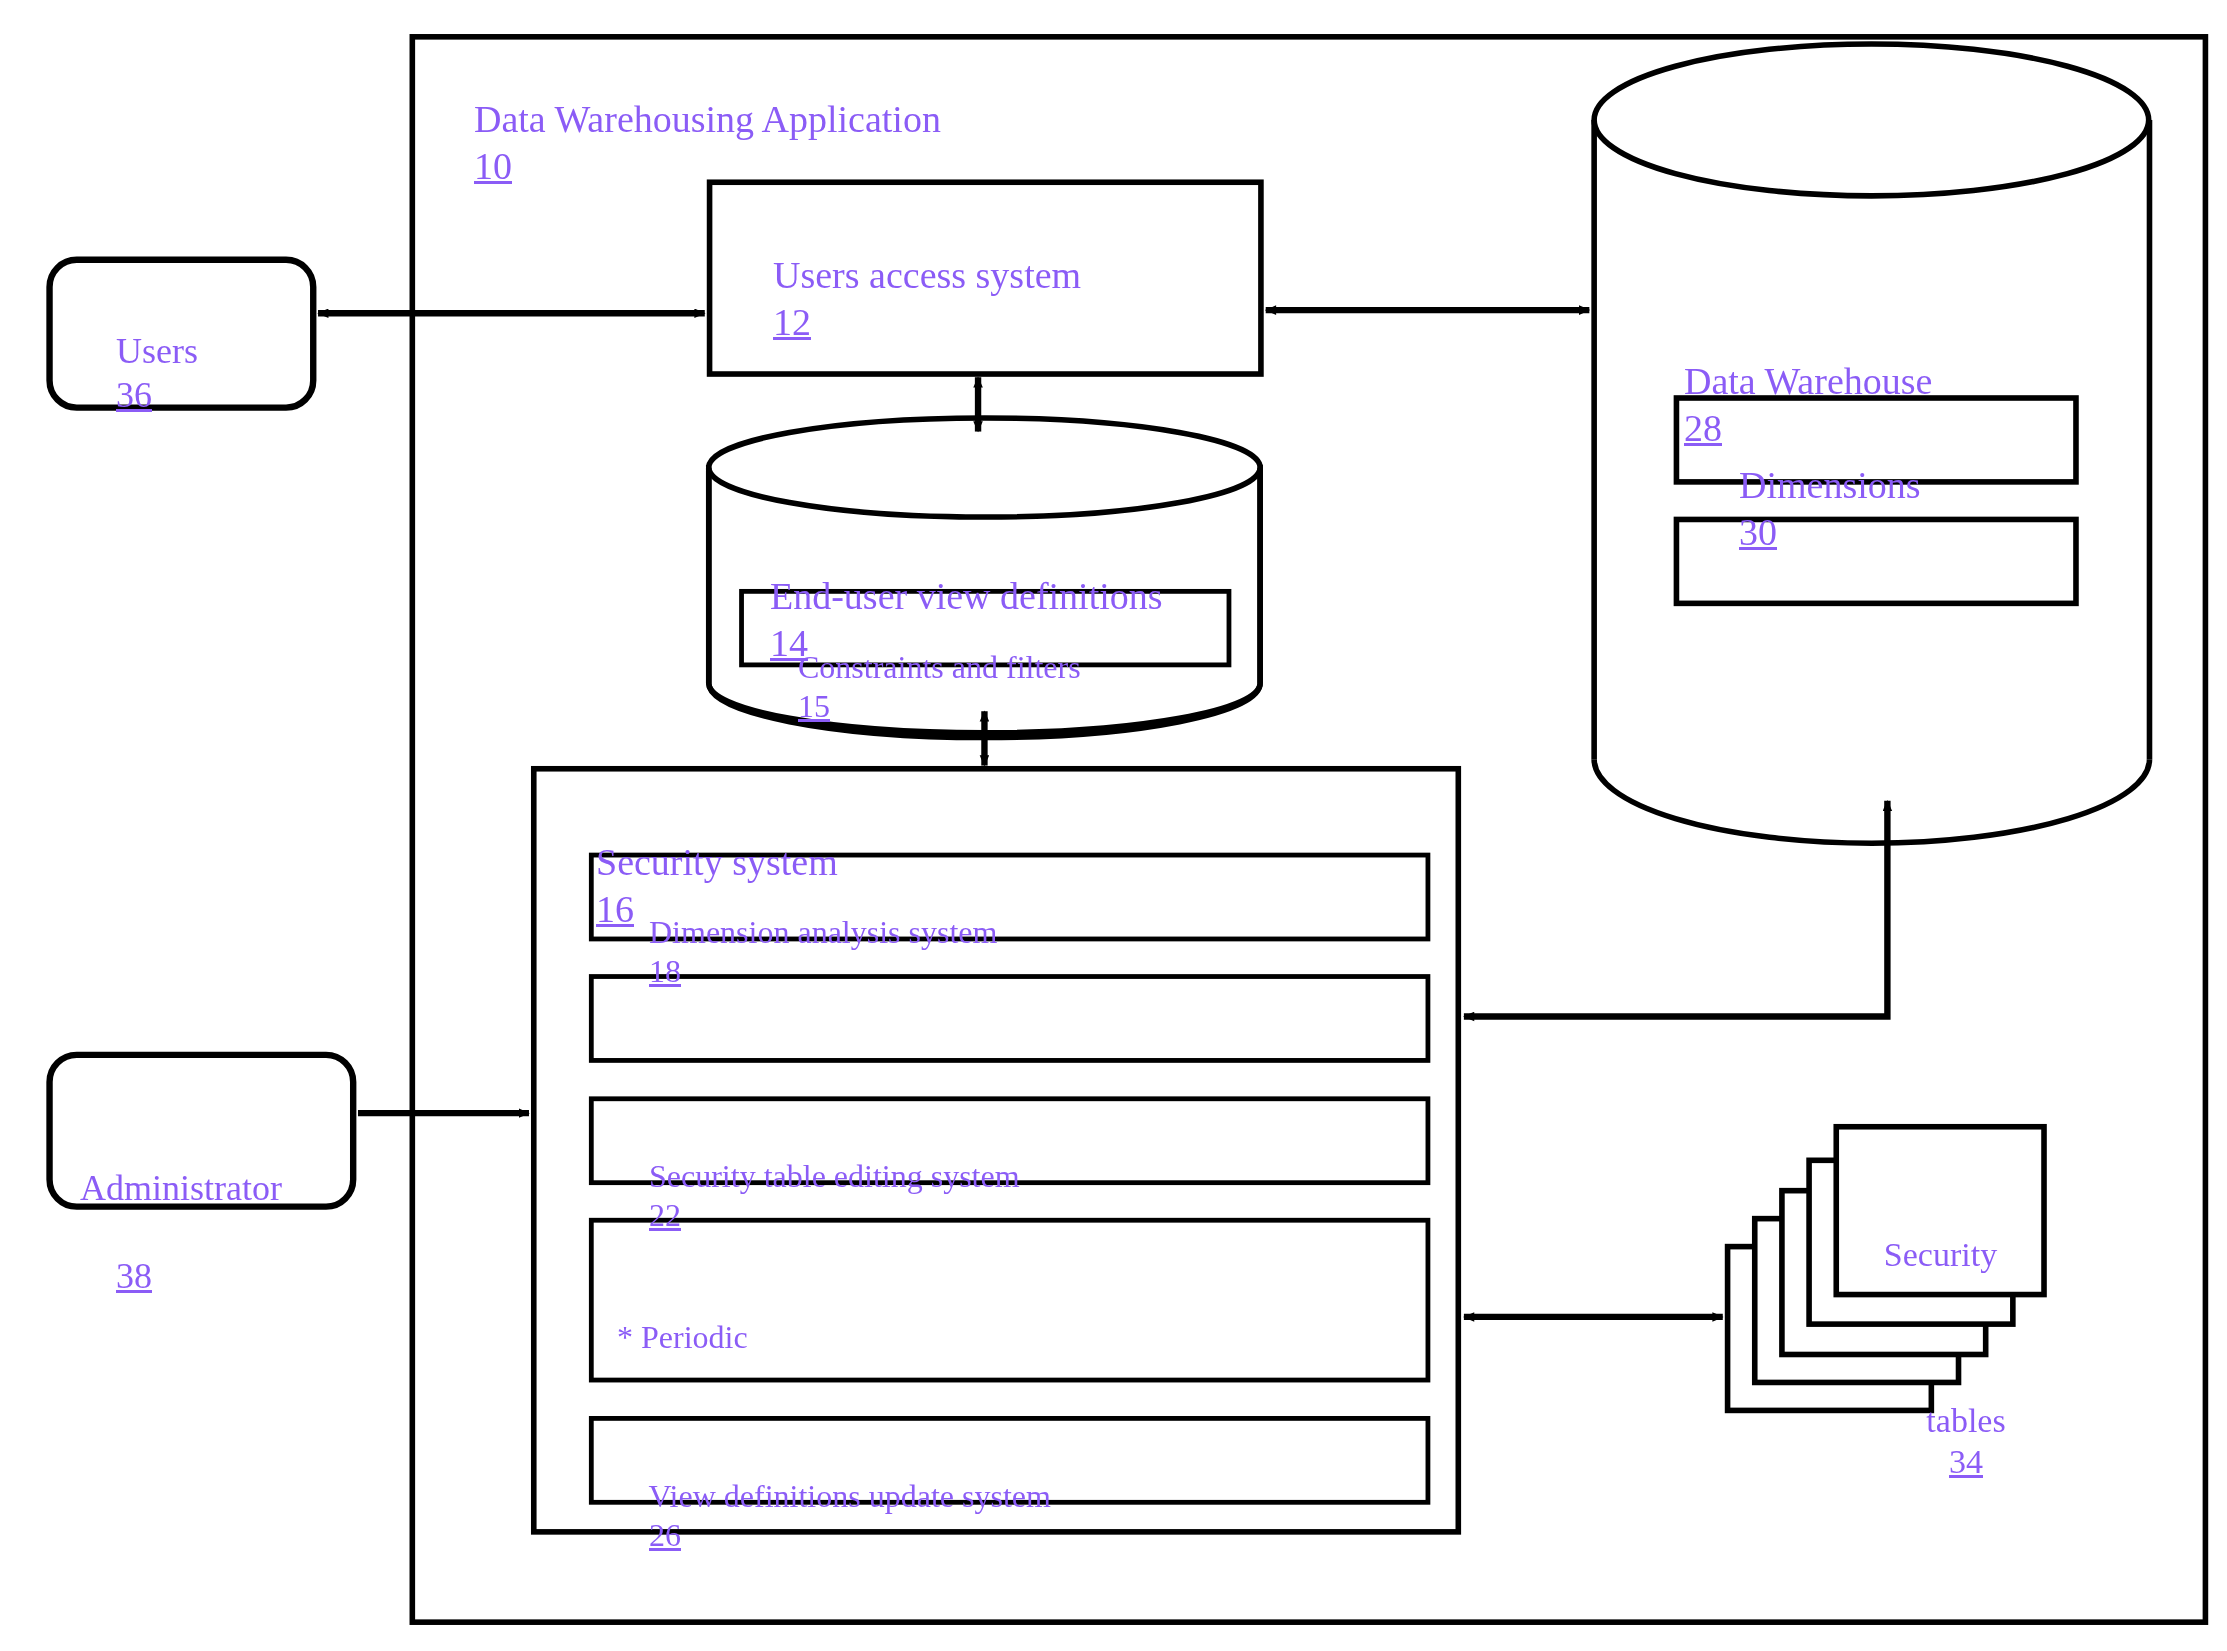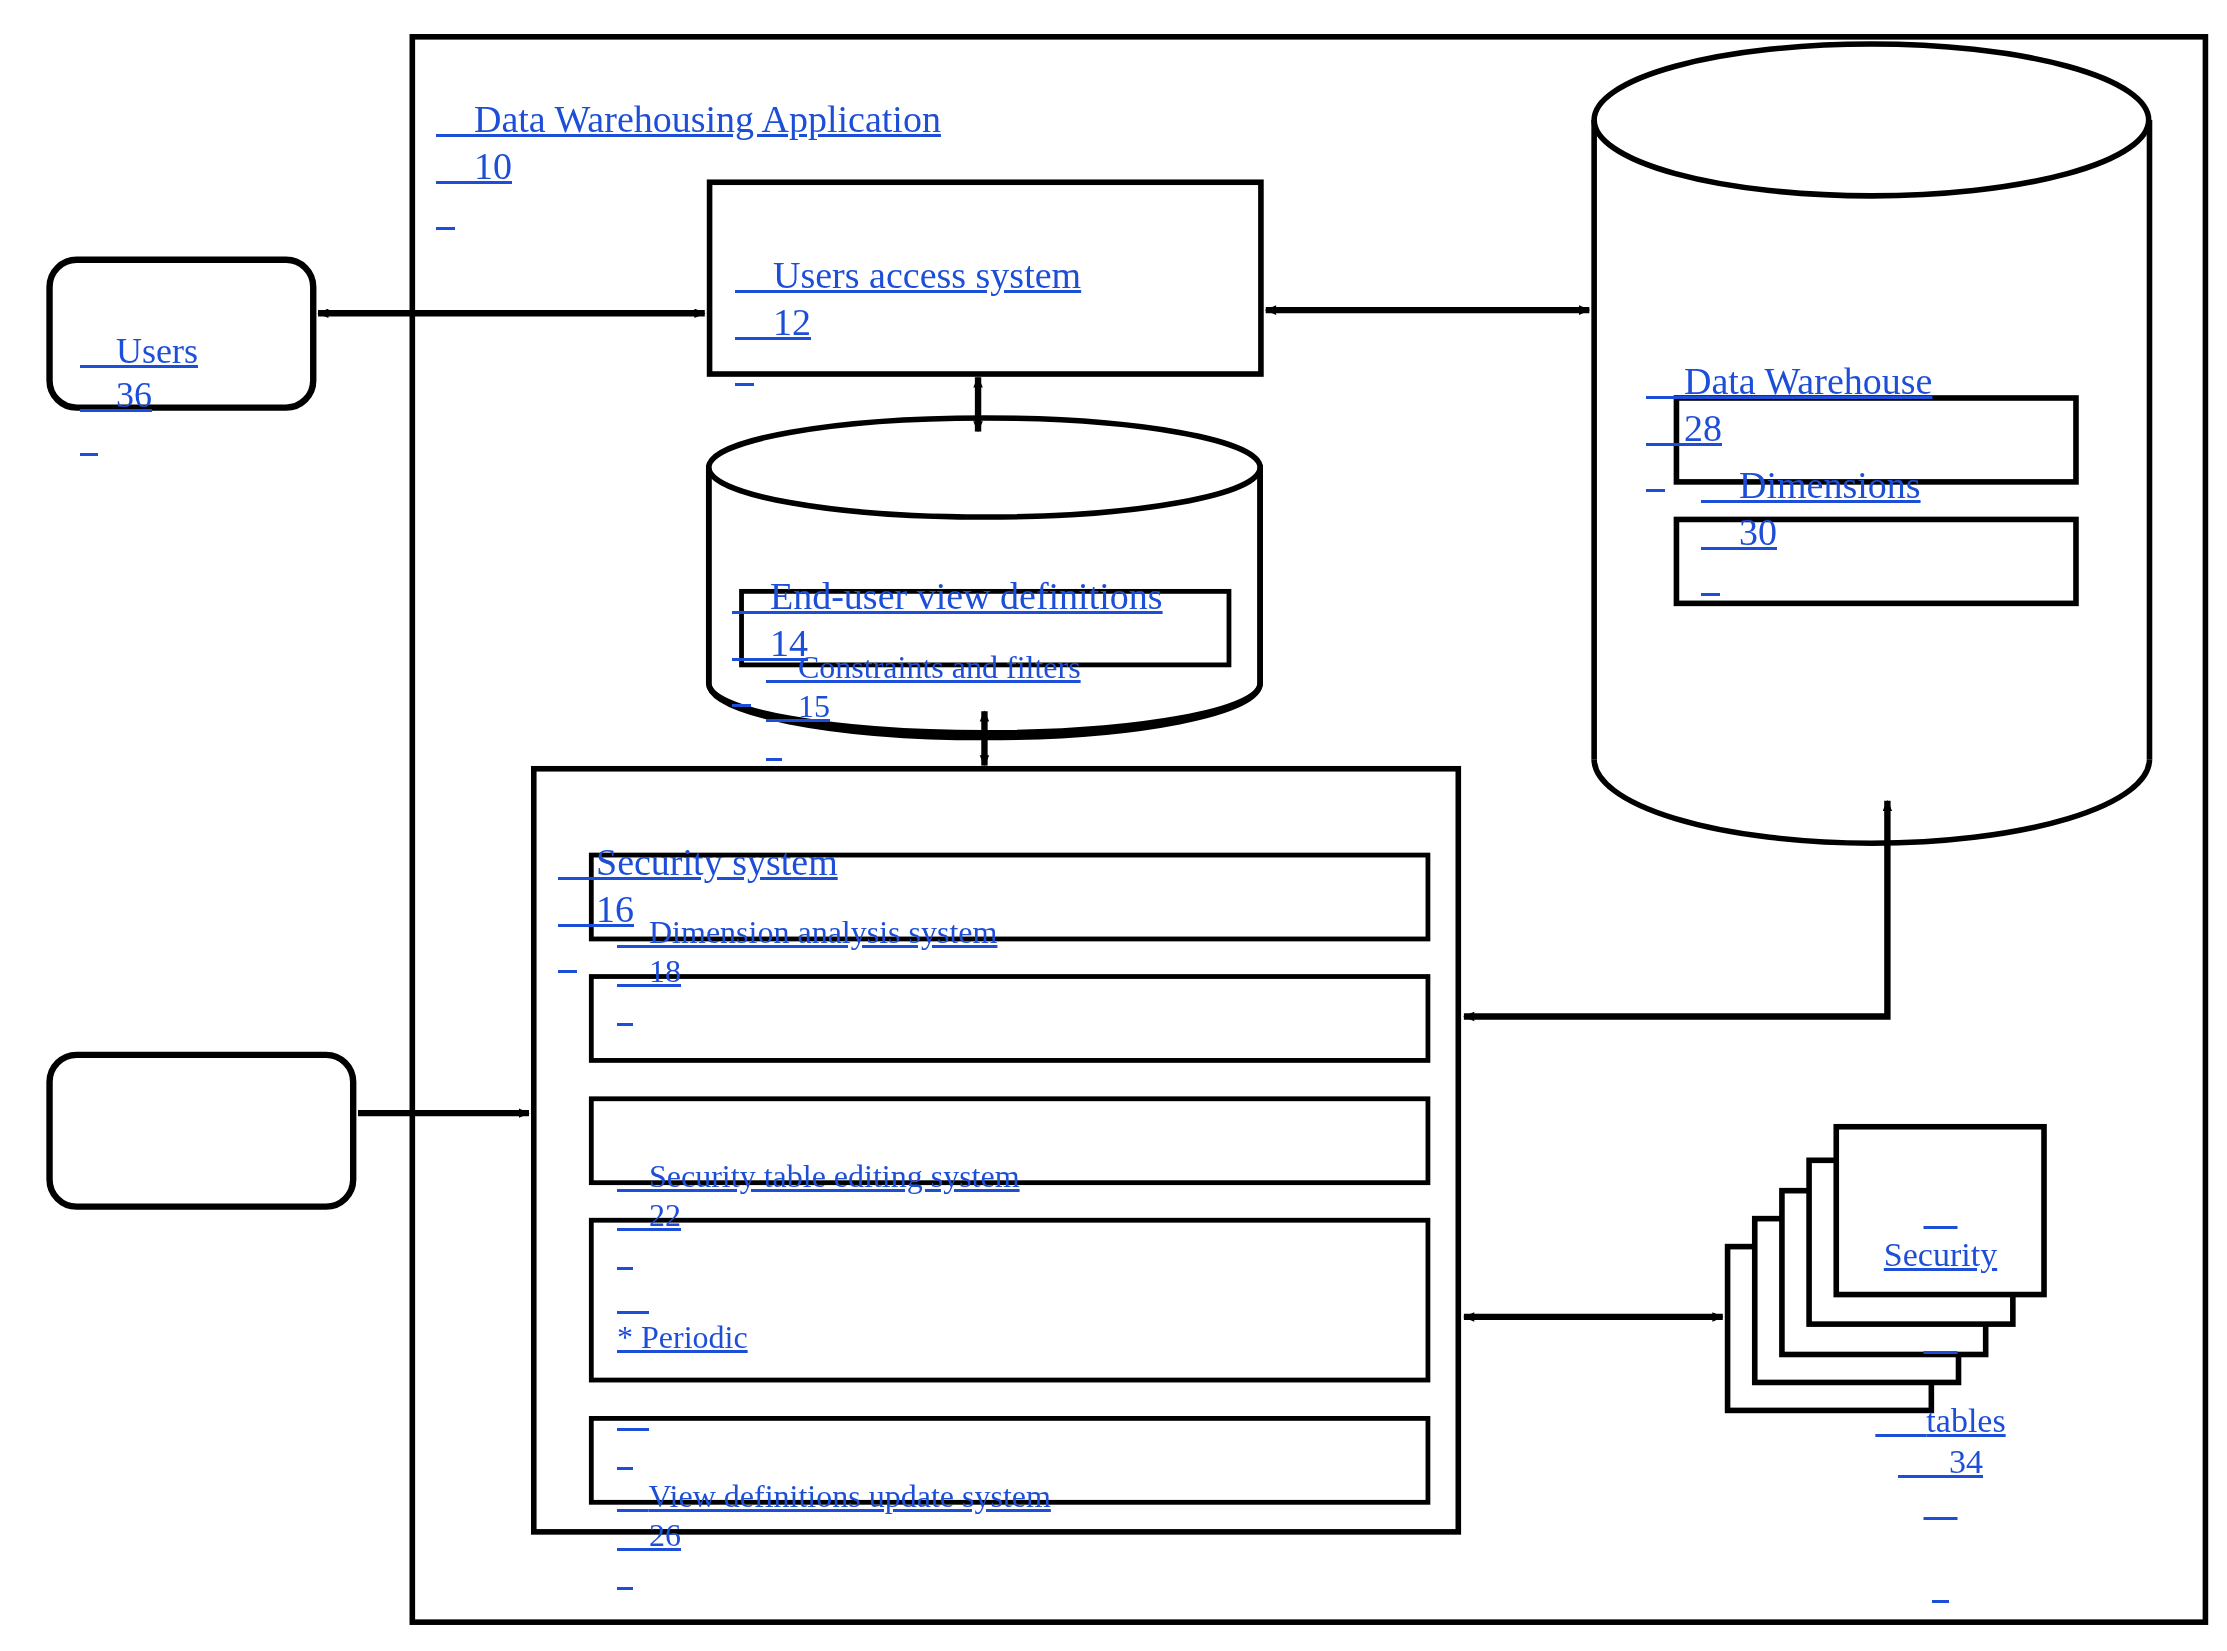--- a/index.html
+++ b/index.html
@@ -19,24 +19,23 @@
   svg.layer {
     position: absolute;
     left: 0;
     top: 0;
     width: 2227px;
     height: 1651px;
     pointer-events: none;
   }
   .lbl {
     position: absolute;
-    color: #1d4ed8;
+    color: #8b5cf6;
     white-space: pre;
     line-height: 1.22;
-    text-decoration: underline;
   }
   .num {
     text-decoration: underline;
     text-underline-offset: 2.4px;
   }
   .t-title { font-size: 38px; }
   .t-box   { font-size: 38px; }
   .t-inner { font-size: 32px; }
   .t-card  { font-size: 34px; text-align: center; }
   .t-actor { font-size: 36px; }
@@ -110,20 +109,24 @@
   <div class="lbl t-title" style="left:436px; top:50px;">
     <span>Data Warehousing Application</span>
     <span class="num">10</span>
   </div>
 
   <div class="lbl t-actor" style="left:80px; top:286px;">
     <span>Users</span>
     <span class="num">36</span>
   </div>
 
+  <div class="lbl t-actor" style="left:80px; top:1079px; width:272px;">
+    <div>Administrator</div>
+    <div class="num" style="display:inline-block;">38</div>
+  </div>
 
   <div class="lbl t-box" style="left:735px; top:206px;">
     <span>Users access system</span>
     <span class="num">12</span>
   </div>
 
   <div class="lbl t-box" style="left:732px; top:527px;">
     <span>End-user view definitions</span>
     <span class="num">14</span>
   </div>

